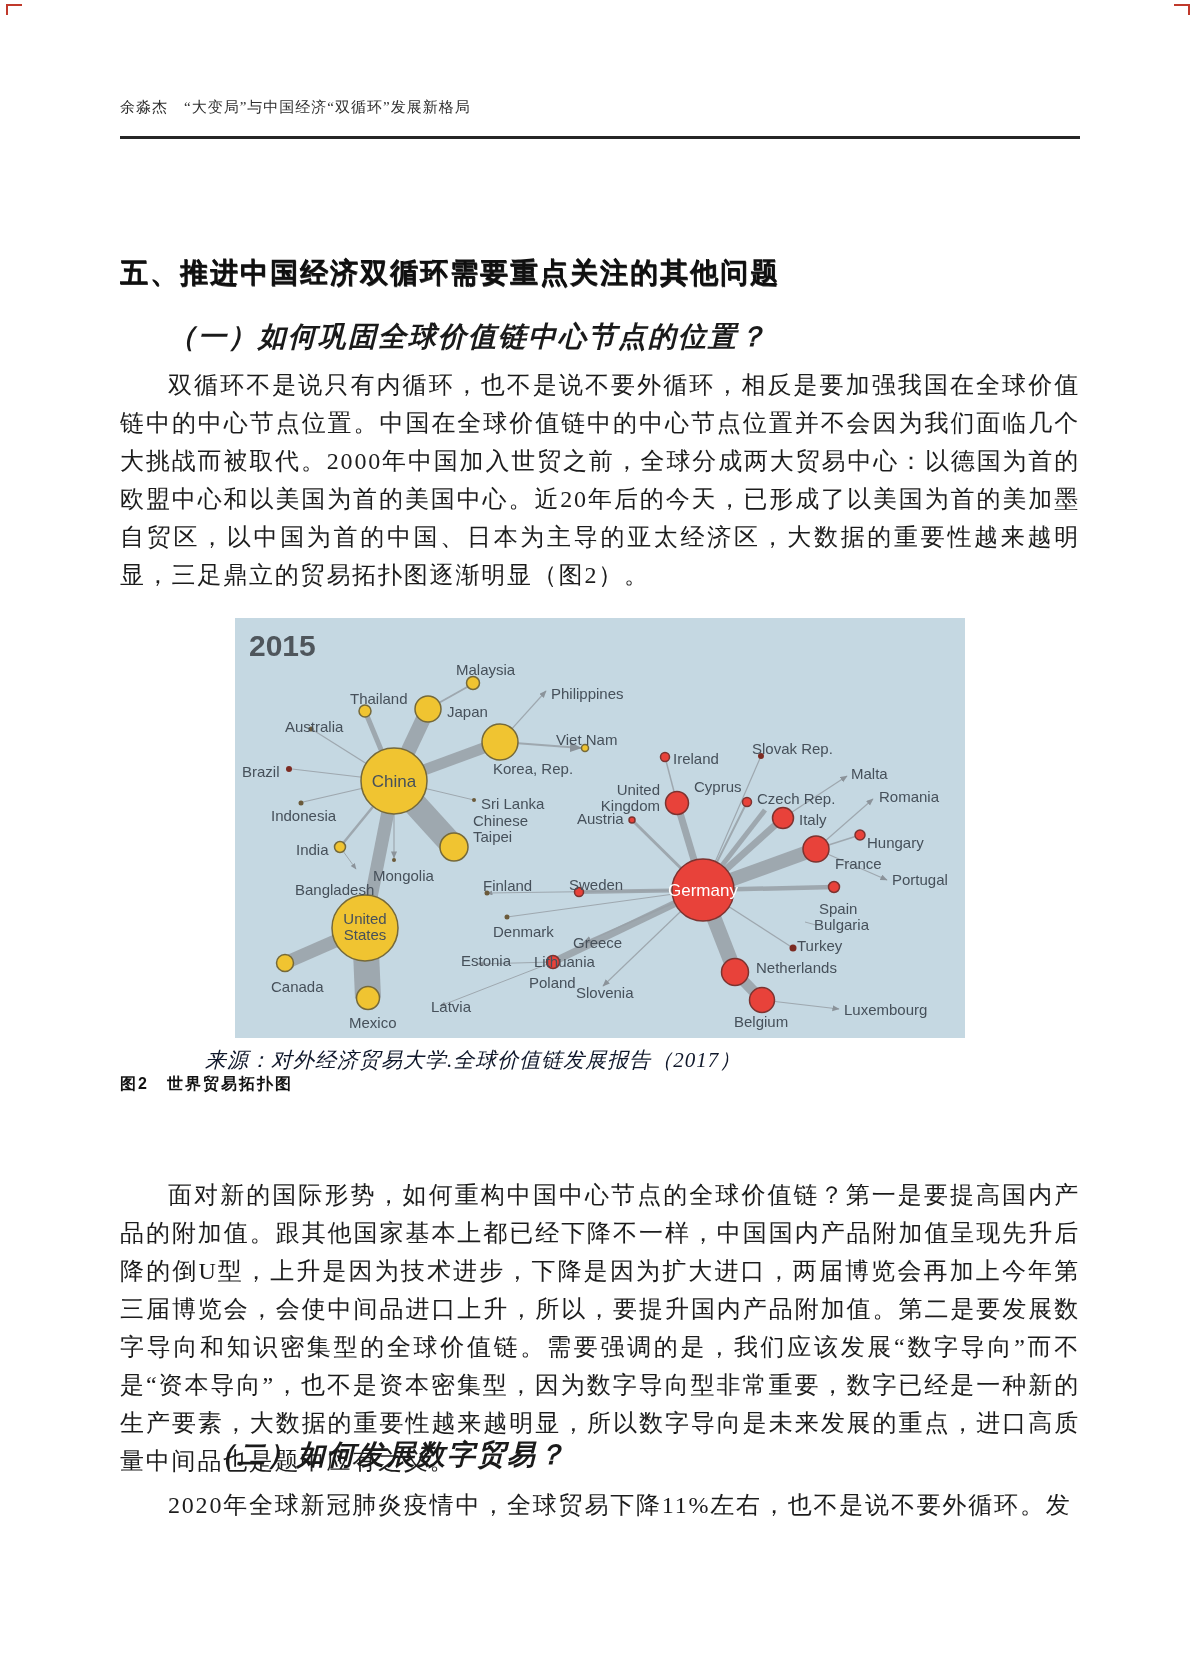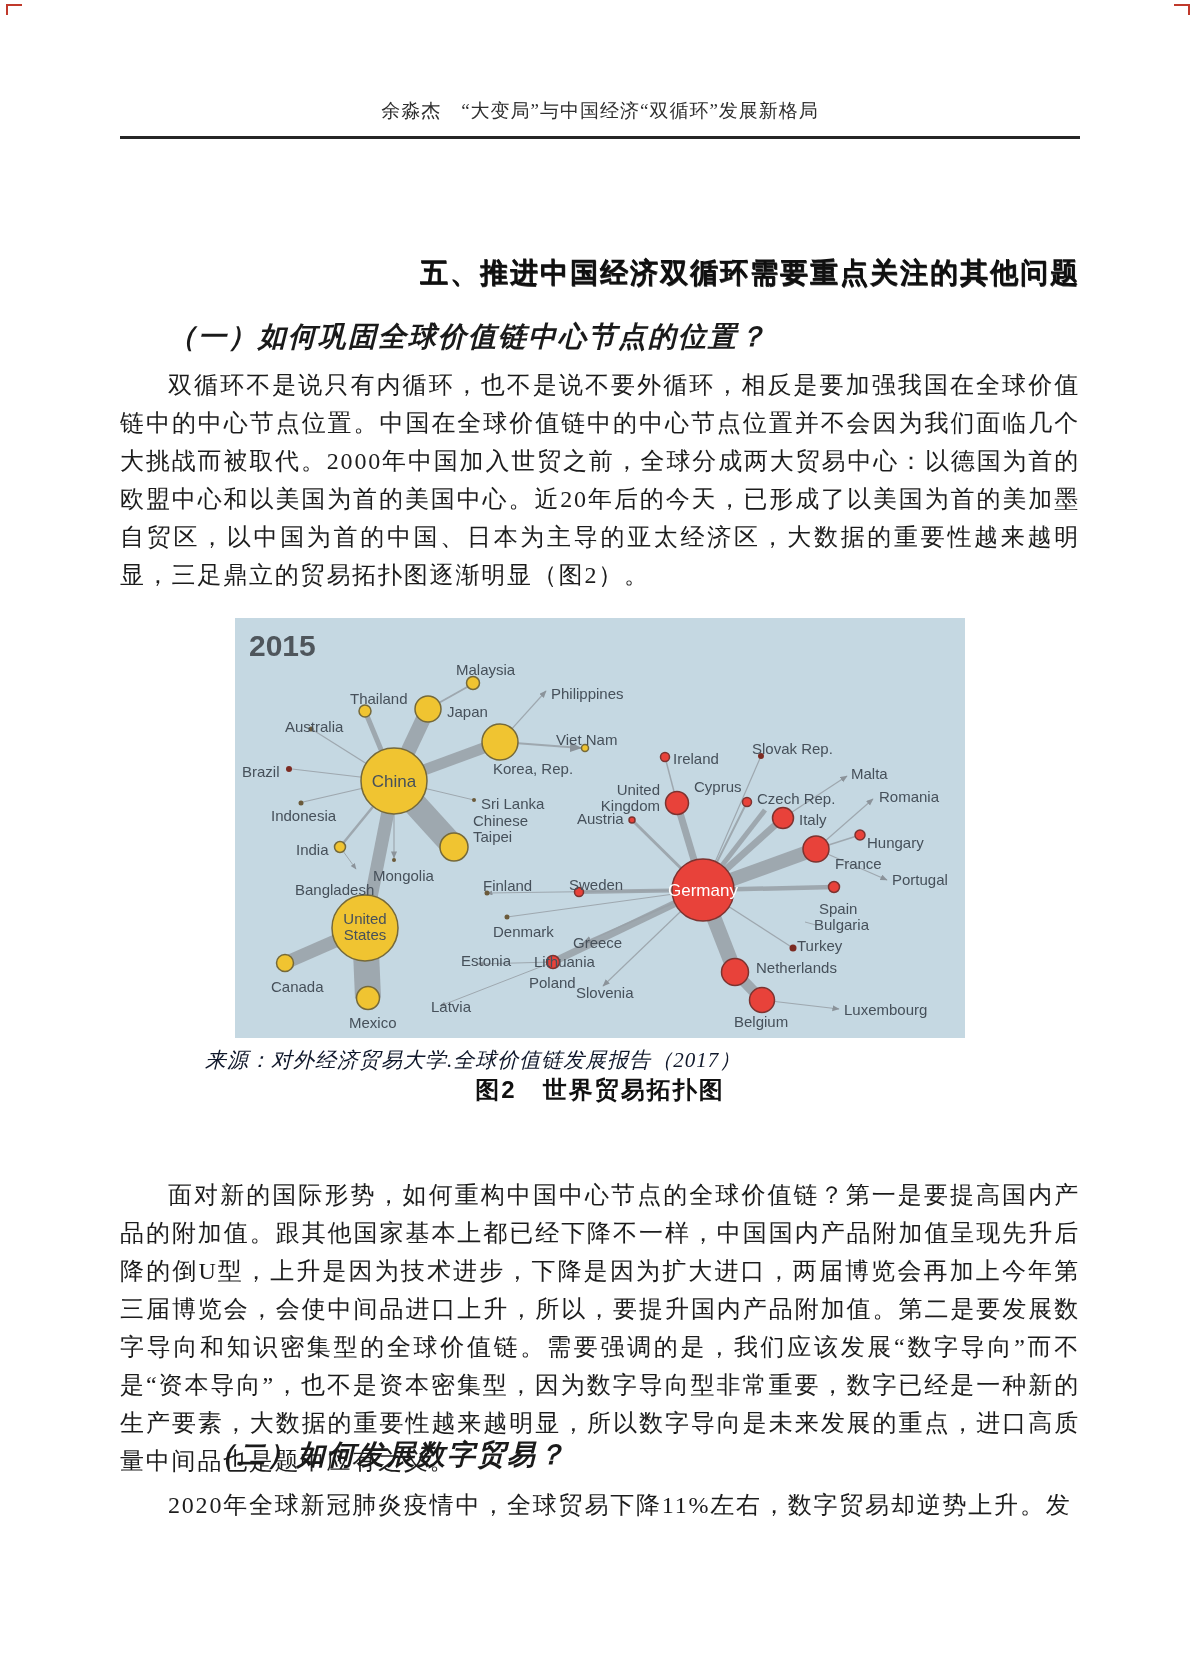--- a/index.html
+++ b/index.html
@@ -1,41 +1,41 @@
 <!DOCTYPE html>
 <html><head>
 <meta charset="utf-8">
 <style>
   html,body{margin:0;padding:0;background:#e9e9e9;}
   .page{position:relative;width:1200px;height:1673px;margin:0 auto;background:#ffffff;
         font-family:"Liberation Serif","DejaVu Serif",serif;color:#222;overflow:hidden;}
   .crop{position:absolute;width:14px;height:9px;}
   .crop.tl{left:6px;top:4px;border-left:2px solid #c0392b;border-top:2px solid #c0392b;}
   .crop.tr{right:10px;top:4px;border-right:2px solid #c0392b;border-top:2px solid #c0392b;}
-  .running-header{position:absolute;top:98px;left:120px;width:960px;text-align:center;
-        font-size:19px;letter-spacing:1px;color:#2e2e2e;}
+  .running-header{position:absolute;top:98px;left:120px;width:960px;text-align:left;
+        font-size:15px;letter-spacing:1px;color:#2e2e2e;}
   .rule{position:absolute;top:136px;left:120px;width:960px;border-top:3px solid #262626;}
   .para{position:absolute;left:120px;width:960px;font-size:24px;line-height:38px;
         letter-spacing:1.8px;text-align:justify;color:#1c1c1c;}
   .para.indent{text-indent:48px;}
   .para-intro{top:158px;}
-  .section-heading{position:absolute;top:254px;left:120px;width:960px;text-align:right;
+  .section-heading{position:absolute;top:254px;left:120px;width:960px;text-align:left;
         font-family:Liberation Sans, sans-serif;font-weight:900;font-size:28px;
         letter-spacing:2px;color:#0f0f0f;text-shadow:0.6px 0.6px 0 #333;}
   .subsection{position:absolute;left:168px;font-size:28px;font-style:italic;font-weight:600;
         letter-spacing:2px;color:#1a1a1a;}
   .subsection-1{top:318px;}
   .subsection-2{top:1436px;margin-left:39px;}
   .para-1{top:366px;}
   .figure-wrap{position:absolute;top:618px;left:235px;width:730px;height:412px;}
   svg text{font-family:"Liberation Sans","DejaVu Sans",sans-serif;}
   .figure-source{position:absolute;top:1046px;left:205px;font-size:21px;font-style:italic;
         letter-spacing:1px;color:#0f172a;}
-  .figure-caption{position:absolute;top:1074px;left:120px;width:960px;text-align:center;
-        font-family:"Liberation Sans","DejaVu Sans",sans-serif;font-weight:bold;font-size:24px;
+  .figure-caption{position:absolute;top:1074px;left:120px;width:960px;
+        font-family:"Liberation Sans","DejaVu Sans",sans-serif;font-weight:bold;font-size:16px;
         letter-spacing:2px;color:#111;}
   .para-2{top:1176px;}
   .para-3{top:1486px;}
 </style>
 </head>
 <body>
 
 <div class="page">
 
   <div class="crop tl"></div>
@@ -188,15 +188,15 @@
   </div>
 
   <div class="figure-source">来源：对外经济贸易大学.全球价值链发展报告（2017）</div>
 
   <div class="figure-caption">图2　世界贸易拓扑图</div>
 
   <div class="para indent para-2">面对新的国际形势，如何重构中国中心节点的全球价值链？第一是要提高国内产品的附加值。跟其他国家基本上都已经下降不一样，中国国内产品附加值呈现先升后降的倒U型，上升是因为技术进步，下降是因为扩大进口，两届博览会再加上今年第三届博览会，会使中间品进口上升，所以，要提升国内产品附加值。第二是要发展数字导向和知识密集型的全球价值链。需要强调的是，我们应该发展“数字导向”而不是“资本导向”，也不是资本密集型，因为数字导向型非常重要，数字已经是一种新的生产要素，大数据的重要性越来越明显，所以数字导向是未来发展的重点，进口高质量中间品也是题中应有之义。</div>
 
   <div class="subsection subsection-2">（二）如何发展数字贸易？</div>
 
-  <div class="para indent para-3">2020年全球新冠肺炎疫情中，全球贸易下降11%左右，数字贸易却逆势上升。发</div>
+  <div class="para indent para-3">2020年全球新冠肺炎疫情中，全球贸易下降11%左右，也不是说不要外循环。发</div>
 
 </div>
 
 </body></html>

